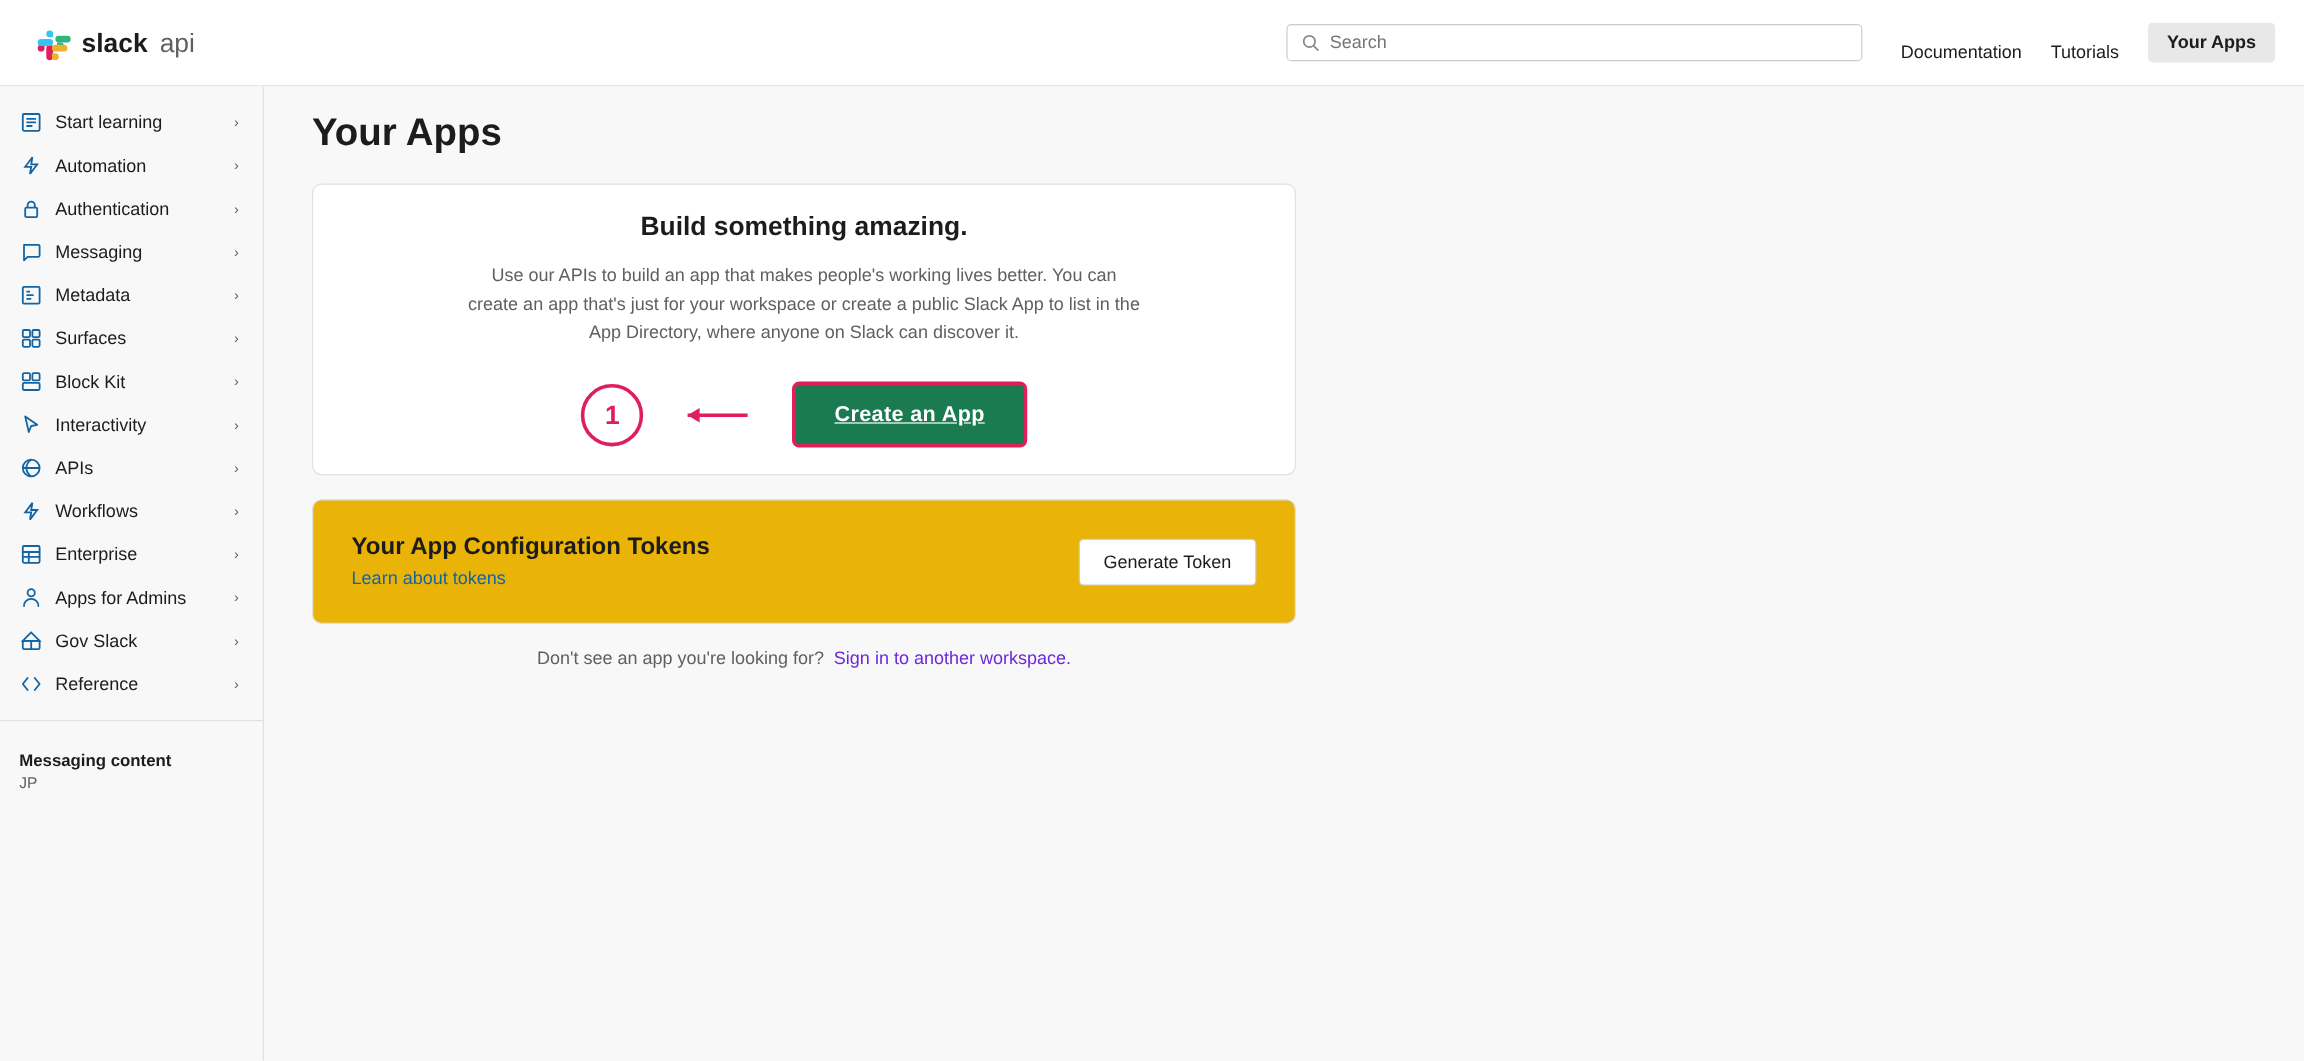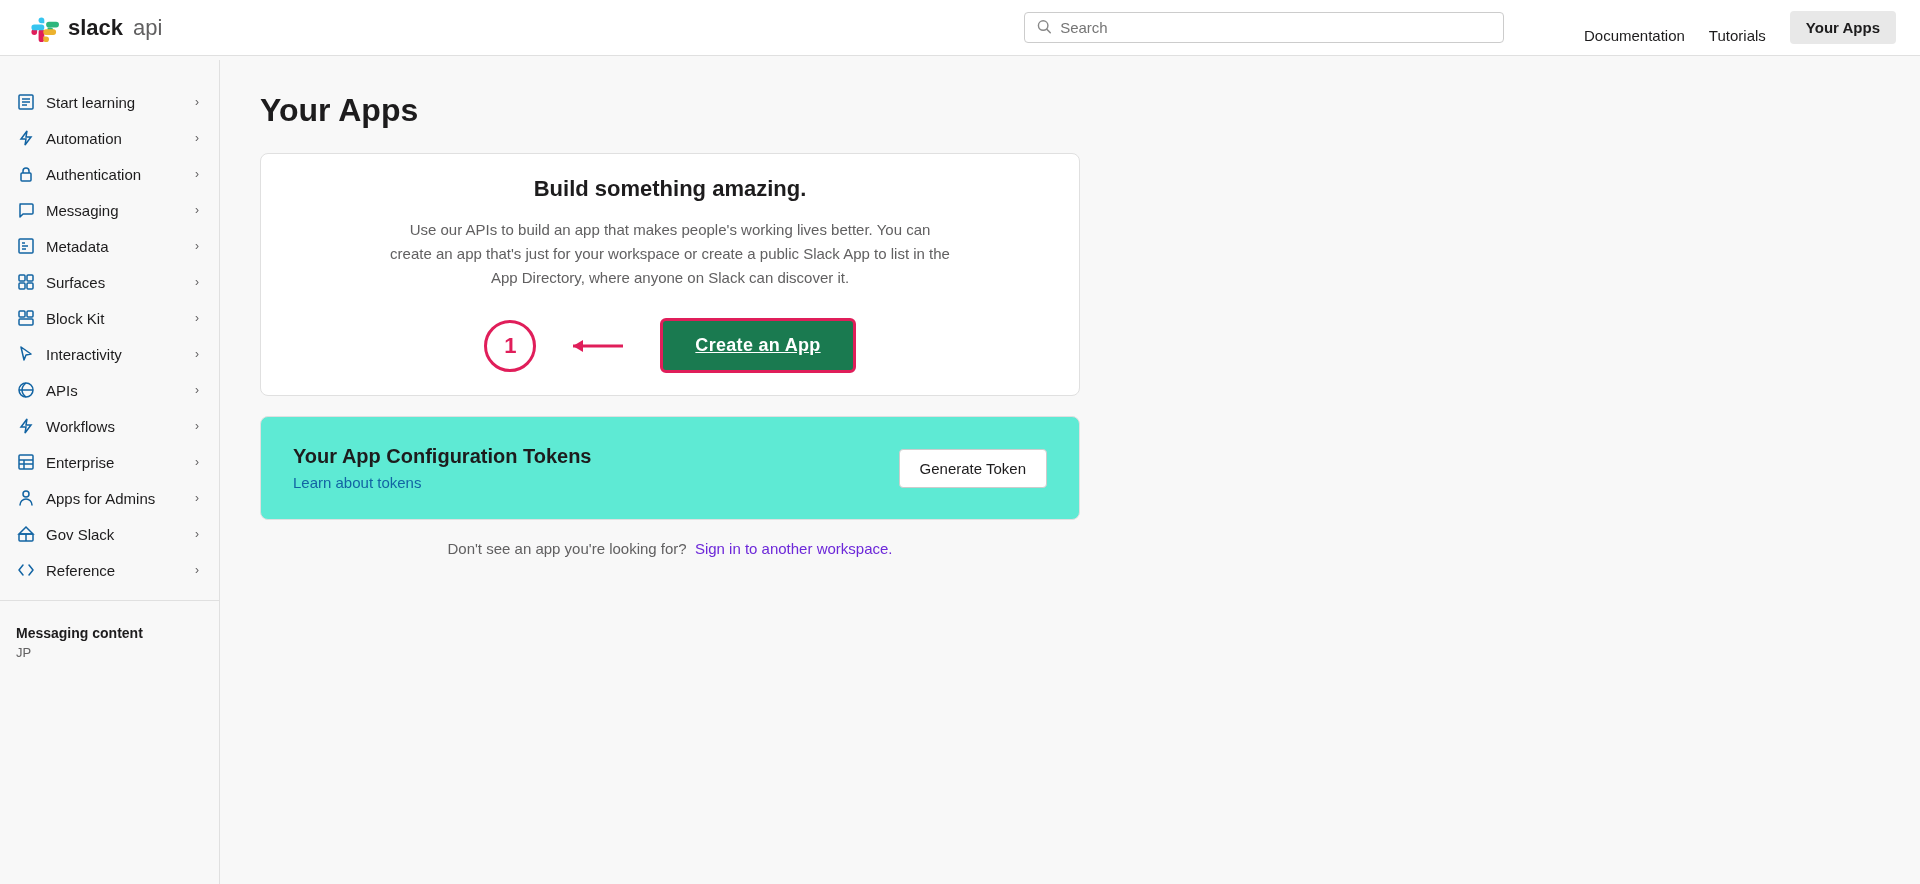--- a/index.html
+++ b/index.html
@@ -5,41 +5,40 @@
     * { box-sizing: border-box; margin: 0; padding: 0; }
     body { font-family: -apple-system, BlinkMacSystemFont, 'Segoe UI', Helvetica, Arial, sans-serif; background: #f8f8f8; color: #1d1c1d; font-size: 15px; }
 
     
     .header {
       display: flex;
       align-items: center;
       background: #fff;
       border-bottom: 1px solid #e0e0e0;
       padding: 0 24px;
-      height: 56px;
+      height: 72px;
       position: fixed;
       top: 0; left: 0; right: 0;
       z-index: 100;
-      gap: 48px;
     }
     .logo-area {
       display: flex;
       align-items: center;
       gap: 8px;
       text-decoration: none;
       color: #1d1c1d;
       margin-right: auto;
     }
     .slack-logo {
       width: 36px;
       height: 36px;
     }
     .search-bar {
       display: flex;
-      align-items: flex-start;
+      align-items: center;
       border: 1px solid #ccc;
       border-radius: 4px;
       padding: 6px 12px;
       width: 480px;
       background: #fff;
       gap: 8px;
     }
     .search-bar input {
       border: none;
       outline: none;
@@ -188,21 +187,21 @@
       padding: 14px 32px;
       font-size: 18px;
       font-weight: 700;
       cursor: pointer;
       letter-spacing: 0.3px;
       text-decoration: underline;
     }
 
     
     .token-card {
-      background: #5eead4;
+      background: #eab308;
       border: 1px solid #e0e0e0;
       border-radius: 8px;
       padding: 28px 32px;
       margin-bottom: 20px;
       display: flex;
       align-items: center;
       justify-content: space-between;
     }
     .token-card-left h3 {
       font-size: 20px;

